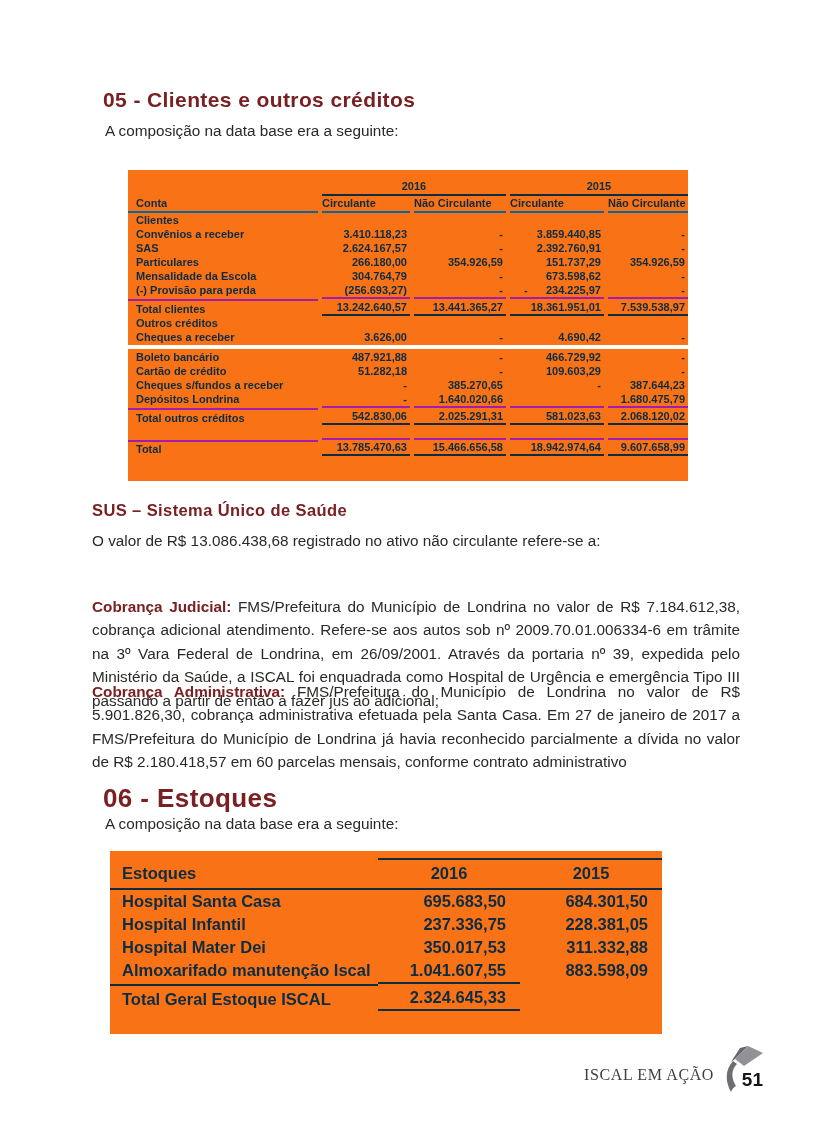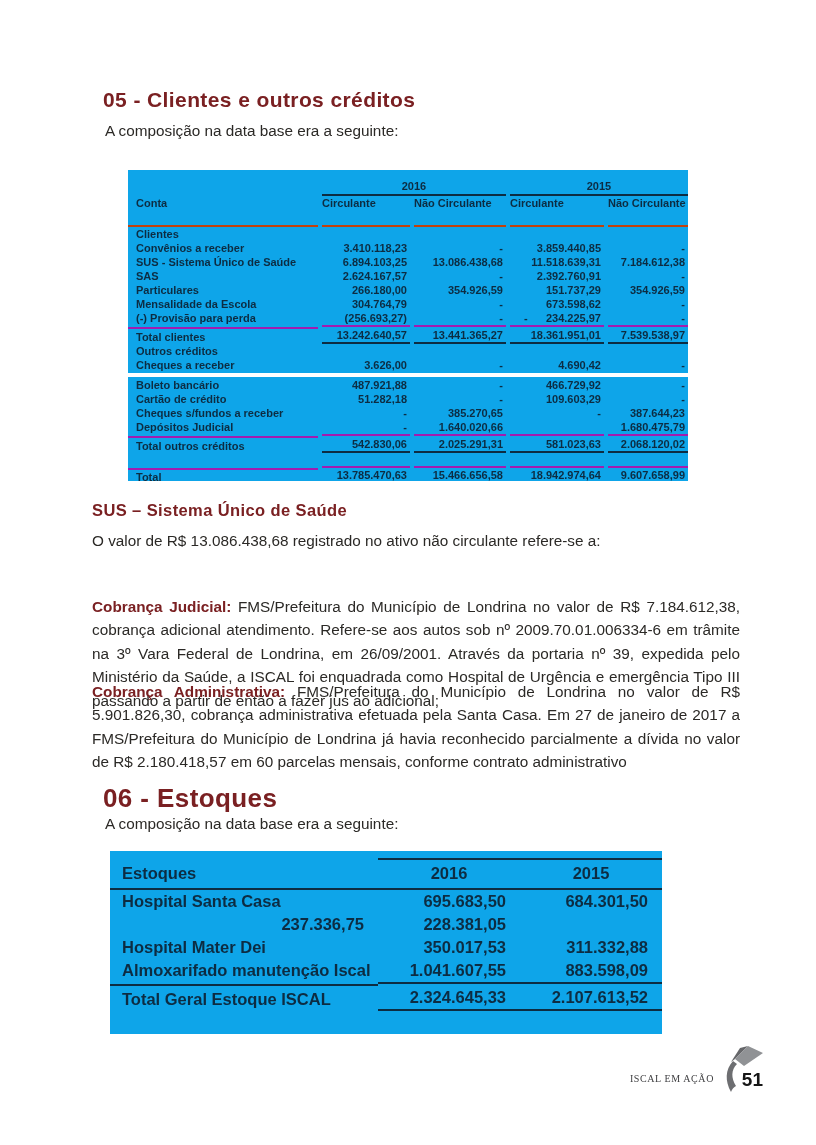--- a/index.html
+++ b/index.html
@@ -17,56 +17,56 @@
 
   
   .para{position:absolute;margin:0;width:648px;font-size:15.3px;line-height:23.4px;color:#2b2926;}
   #sus-p1{left:92px;top:529px;}
   .just{text-align:justify;}
   #sus-p2{left:92px;top:579px;margin-top:16px;}
   #sus-p3{left:92px;top:680px;}
   .lead{color:#7a2022;font-weight:700;}
 
   
-  .cyan-table{position:absolute;background:#0ea5e9;color:#0d2c42;overflow:hidden;box-sizing:border-box;}
+  .cyan-table{position:absolute;background:#f97316;color:#0d2c42;overflow:hidden;box-sizing:border-box;}
   #table1{left:128px;top:170px;width:560px;height:311px;font-size:11px;font-weight:600;padding-top:9px;}
   #table2{left:110px;top:851px;width:552px;height:183px;font-size:16.5px;font-weight:600;padding-top:7px;}
 
   .t1row{display:grid;grid-template-columns:190px 88px 92px 94px 80px;column-gap:4px;align-items:end;}
   .t2row{display:grid;grid-template-columns:268px 142px 142px;align-items:end;}
   .cell{line-height:14px;}
   .t2row .cell{line-height:23px;}
   .label{text-align:left;padding-left:8px;white-space:nowrap;overflow:hidden;}
   .t2row .label{padding-left:12px;}
   .num{text-align:right;padding-right:3px;white-space:pre;}
   .t2row .num{padding-right:14px;}
 
   
   .t-years .ys{grid-column:2/4;text-align:center;font-weight:700;border-bottom:2px solid #0d2c42;padding-bottom:1px;}
   .t-years .ys2{grid-column:4/6;}
-  .t-head .cell{border-bottom:2px solid #c2410c;padding-bottom:15px;font-weight:700;}
+  .t-head .cell{border-bottom:2px solid #0369a1;padding-bottom:1px;font-weight:700;}
   .t-head .ch{text-align:left;white-space:nowrap;}
 
   
   .t1row.section .label,.t2row.section .label{font-weight:700;}
   .t1row.total .cell,.t1row.grand .cell{border-top:2px solid #a21caf;font-weight:700;padding-top:1px;}
   .t1row.total .num,.t1row.grand .num{border-bottom:2px solid #0d2c42;}
   .t1row.grand .cell{padding-top:0;}
   .divider{display:block;height:4px;background:#ffffff;margin:1px 0;}
   .spacer{display:block;height:13px;}
 
   
   .t2-head .cell{border-bottom:2.5px solid #0d2c42;padding-bottom:3px;font-weight:700;}
   .t2-head .year{text-align:center;border-top:2.5px solid #0d2c42;padding-top:2px;}
   .t2row.total .cell{border-top:2.5px solid #0d2c42;font-weight:700;padding-top:2px;}
   .t2row.total .num{border-bottom:2.5px solid #0d2c42;}
 
   
   .footer{position:absolute;right:52px;top:1046px;display:flex;align-items:flex-end;}
-  .brand{font-family:"Liberation Serif",serif;font-size:10px;letter-spacing:.6px;color:#3f3f41;
+  .brand{font-family:"Liberation Serif",serif;font-size:16px;letter-spacing:.6px;color:#3f3f41;
          margin:0 4px 12px 0;white-space:nowrap;}
   .logo{position:relative;width:46px;height:50px;}
   .pagenum{position:absolute;right:1px;bottom:5px;font-size:19px;font-weight:700;color:#161616;
            font-family:"Liberation Sans",sans-serif;}
 </style>
 </head>
 <body>
 
 <div class="page">
 
@@ -90,27 +90,20 @@
         <div class="cell label">Clientes</div>
       </div>
       <div class="t1row data">
         <div class="cell label">Convênios a receber</div>
         <div class="cell num">3.410.118,23</div>
         <div class="cell num">-</div>
         <div class="cell num">3.859.440,85</div>
         <div class="cell num">-</div>
       </div>
       <div class="t1row data">
-        <div class="cell label">SUS - Sistema Único de Saúde</div>
-        <div class="cell num">6.894.103,25</div>
-        <div class="cell num">13.086.438,68</div>
-        <div class="cell num">11.518.639,31</div>
-        <div class="cell num">7.184.612,38</div>
-      </div>
-      <div class="t1row data">
         <div class="cell label">SAS</div>
         <div class="cell num">2.624.167,57</div>
         <div class="cell num">-</div>
         <div class="cell num">2.392.760,91</div>
         <div class="cell num">-</div>
       </div>
       <div class="t1row data">
         <div class="cell label">Particulares</div>
         <div class="cell num">266.180,00</div>
         <div class="cell num">354.926,59</div>
@@ -164,21 +157,21 @@
         <div class="cell num">-</div>
       </div>
       <div class="t1row data">
         <div class="cell label">Cheques s/fundos a receber</div>
         <div class="cell num">-</div>
         <div class="cell num">385.270,65</div>
         <div class="cell num">-</div>
         <div class="cell num">387.644,23</div>
       </div>
       <div class="t1row data">
-        <div class="cell label">Depósitos Judicial</div>
+        <div class="cell label">Depósitos Londrina</div>
         <div class="cell num">-</div>
         <div class="cell num">1.640.020,66</div>
         <div class="cell num"></div>
         <div class="cell num">1.680.475,79</div>
       </div>
       <div class="t1row total">
         <div class="cell label">Total outros créditos</div>
         <div class="cell num">542.830,06</div>
         <div class="cell num">2.025.291,31</div>
         <div class="cell num">581.023,63</div>
@@ -207,37 +200,37 @@
       <div class="cell label">Estoques</div>
       <div class="cell year">2016</div>
       <div class="cell year">2015</div>
     </div>
   <div class="t2row data">
         <div class="cell label">Hospital Santa Casa</div>
         <div class="cell num">695.683,50</div>
         <div class="cell num">684.301,50</div>
       </div>
       <div class="t2row data">
+        <div class="cell label">Hospital Infantil</div>
         <div class="cell num">237.336,75</div>
         <div class="cell num">228.381,05</div>
       </div>
       <div class="t2row data">
         <div class="cell label">Hospital Mater Dei</div>
         <div class="cell num">350.017,53</div>
         <div class="cell num">311.332,88</div>
       </div>
       <div class="t2row data">
         <div class="cell label">Almoxarifado manutenção Iscal</div>
         <div class="cell num">1.041.607,55</div>
         <div class="cell num">883.598,09</div>
       </div>
       <div class="t2row total">
         <div class="cell label">Total Geral Estoque ISCAL</div>
         <div class="cell num">2.324.645,33</div>
-        <div class="cell num">2.107.613,52</div>
       </div>
     </div>
 
   <div class="footer">
     <span class="brand">ISCAL EM AÇÃO</span>
     <div class="logo">
       <svg width="46" height="50" viewBox="0 0 46 50">
         <polygon points="13,16 22,2 30,0 17,13" fill="#66676a"></polygon>
         <polygon points="17,13 30,0 45,7 26,20" fill="#909295"></polygon>
         <path d="M15,15 C7,24 7,35 13,46 C14,43 16,41 18,40 C13,32 13,24 19,18 Z" fill="#6d6e71"></path>

